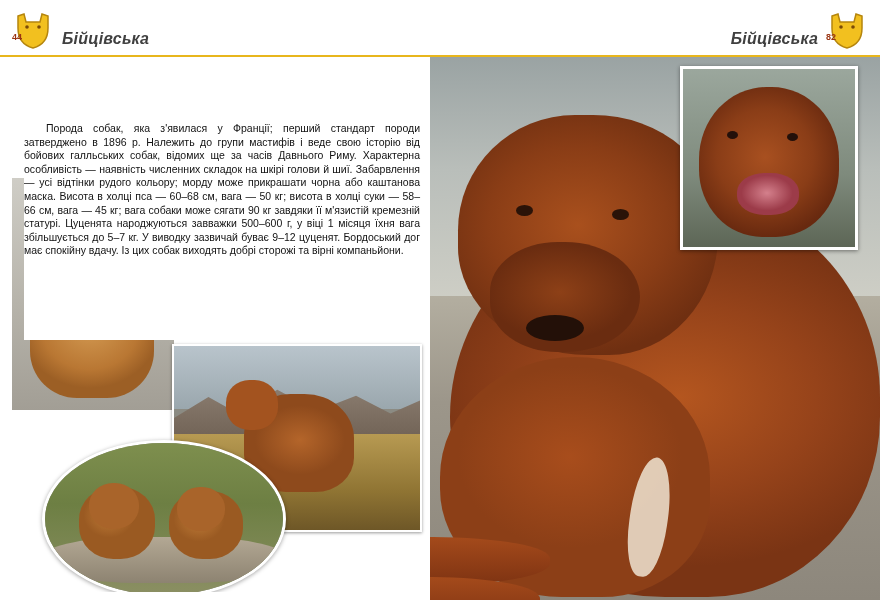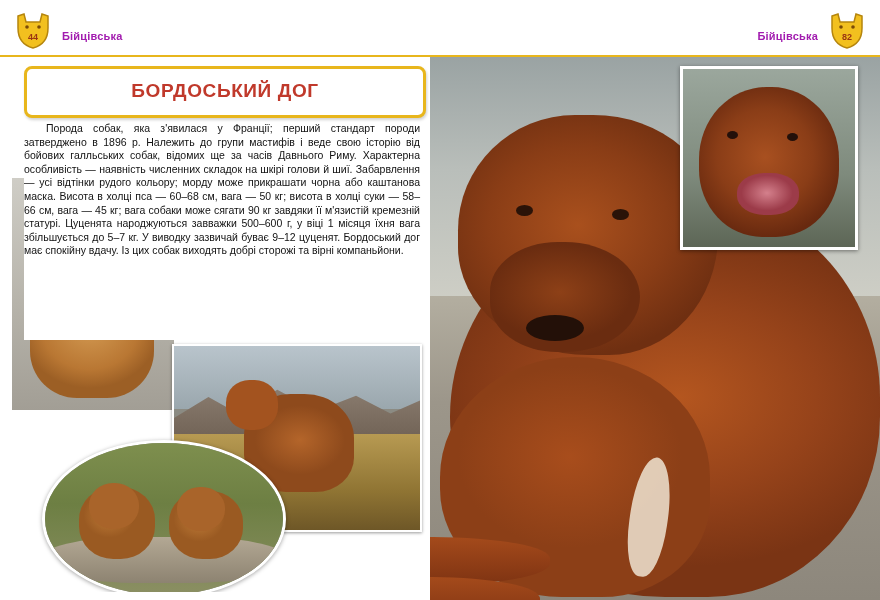--- a/index.html
+++ b/index.html
@@ -32,47 +32,47 @@
     left: 0;
     top: 55px;
     width: 880px;
     height: 2px;
     background: #e8b61c;
     z-index: 41;
   }
   .hdr-label {
     position: absolute;
     top: 30px;
-    font-size: 11px;
+    font-size: 16px;
     font-weight: bold;
-    color: #a21caf;
+    color: #404040;
     letter-spacing: 0.2px;
     white-space: nowrap;
     z-index: 45;
+    font-style: italic;
   }
   .hdr-left-label { left: 62px; }
   .hdr-right-label { right: 62px; }
 
   
   .badge {
     position: absolute;
     top: 10px;
     width: 42px;
     height: 42px;
     z-index: 46;
   }
   .badge-left { left: 12px; }
   .badge-right { right: 12px; }
   .badge svg { display: block; }
   .badge .pagenum {
     position: absolute;
     left: 0;
     top: 22px;
     width: 42px;
-    text-align: center;
     font-size: 9px;
     font-weight: bold;
     color: #9a3412;
     z-index: 47;
   }
 
   
   .photo {
     position: absolute;
     overflow: hidden;
@@ -393,23 +393,20 @@
     <div class="bg"></div>
     <div class="log"></div>
     <div class="p1"></div>
     <div class="p1h"></div>
     <div class="p2"></div>
     <div class="p2h"></div>
   </div>
 
   <div class="bottom-strip"></div>
 
-  <div id="title-plate">
-    <div class="title-text">БОРДОСЬКИЙ ДОГ</div>
-  </div>
 
   <div id="text-block">
     <p>Порода собак, яка з'явилася у Франції; перший стандарт породи затверджено в 1896 р. Належить до групи мастифів і веде свою історію від бойових галльських собак, відомих ще за часів Давнього Риму. Характерна особливість — наявність численних складок на шкірі голови й шиї. Забарвлення — усі відтінки рудого кольору; морду може прикрашати чорна або каштанова маска. Висота в холці пса — 60–68 см, вага — 50 кг; висота в холці суки — 58–66 см, вага — 45 кг; вага собаки може сягати 90 кг завдяки її м'язистій кремезній статурі. Цуценята народжуються завважки 500–600 г, у віці 1 місяця їхня вага збільшується до 5–7 кг. У виводку зазвичай буває 9–12 цуценят. Бордоський дог має спокійну вдачу. Із цих собак виходять добрі сторожі та вірні компаньйони.</p>
   </div>
 
   <div class="header-band"></div>
   <div class="header-rule"></div>
 
   <div class="hdr-label hdr-left-label">Бійцівська</div>
   <div class="hdr-label hdr-right-label">Бійцівська</div>

